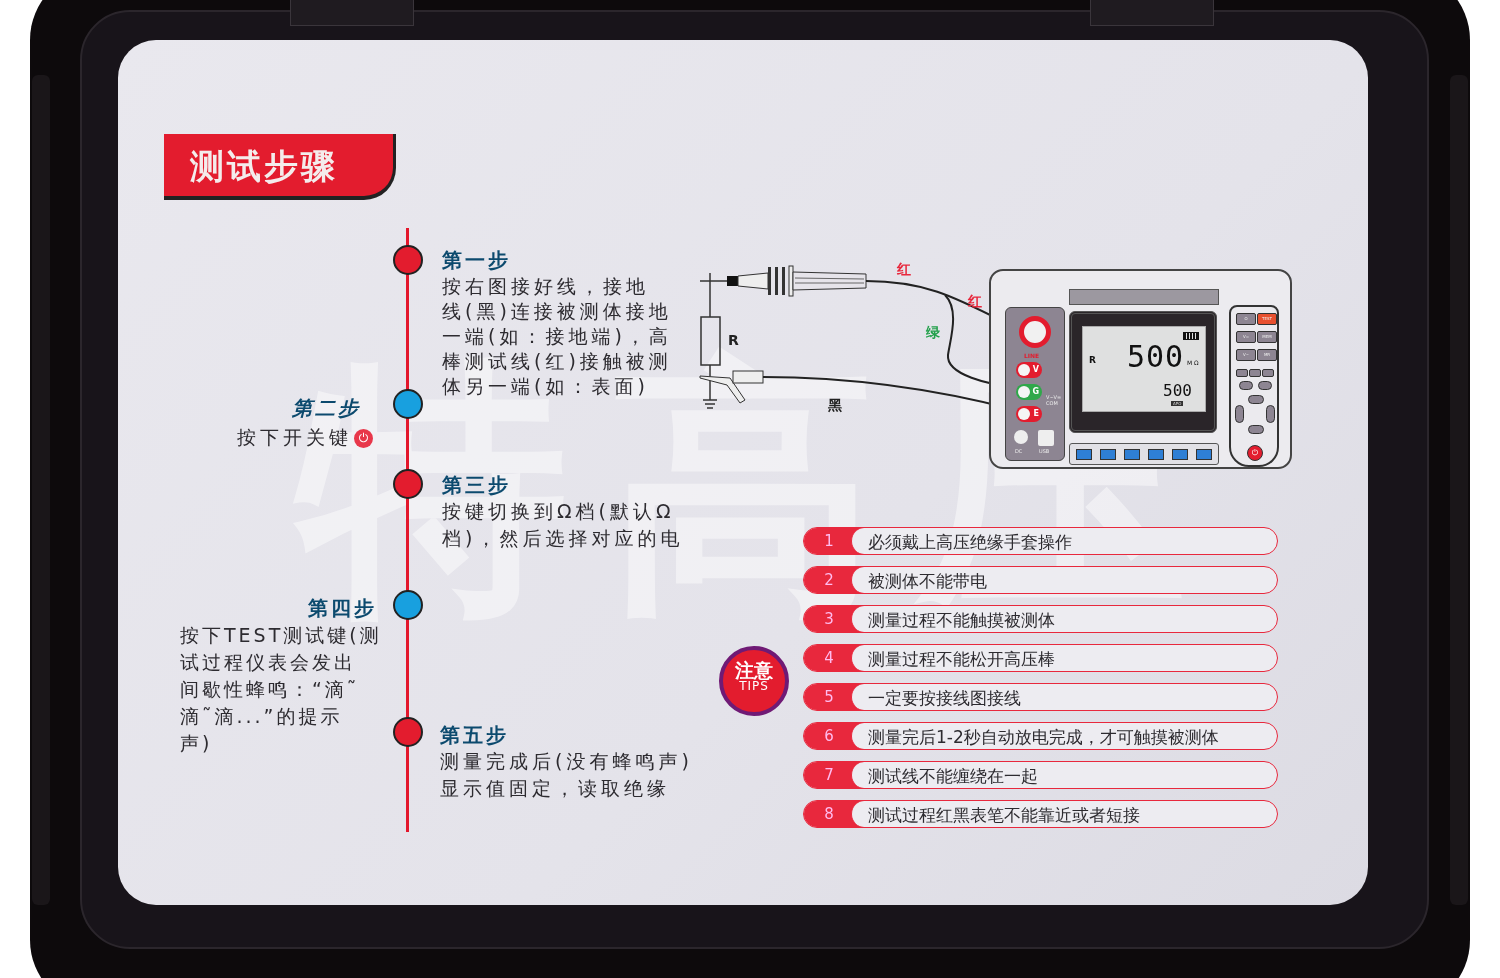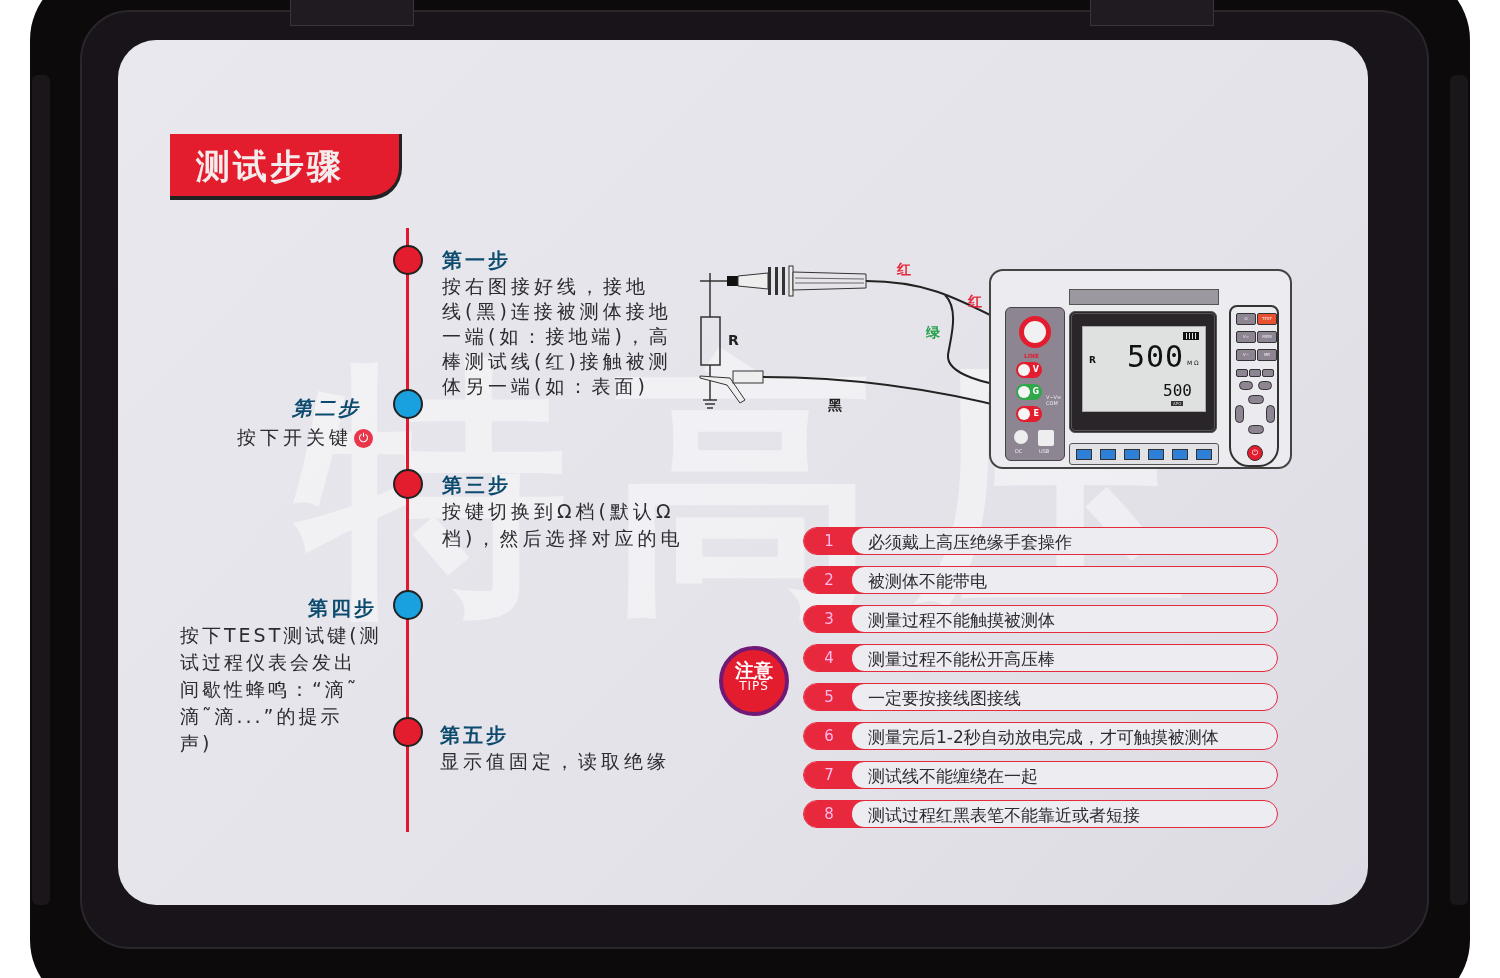--- a/index.html
+++ b/index.html
@@ -6,21 +6,21 @@
   body{width:1500px;height:978px;background:#ffffff;position:relative;overflow:hidden;font-family:"DejaVu Sans",sans-serif;}
   .case-outer{position:absolute;left:30px;top:-30px;width:1440px;height:1040px;background:#0d0a0c;border-radius:70px;}
   .case-ridge-l{position:absolute;left:32px;top:75px;width:18px;height:830px;background:#1a1619;border-radius:6px;}
   .case-ridge-r{position:absolute;right:32px;top:75px;width:18px;height:830px;background:#1a1619;border-radius:6px;}
   .case-inner{position:absolute;left:80px;top:10px;width:1345px;height:935px;background:#18141a;border-radius:50px;border:2px solid #2b262c;}
   .hinge{position:absolute;top:0;height:25px;background:#1f1b20;border:1px solid #3a353b;border-top:none;}
   .hinge.l{left:290px;width:122px;}
   .hinge.r{left:1090px;width:122px;}
   .panel{position:absolute;left:118px;top:40px;width:1250px;height:865px;background:linear-gradient(135deg,#e9e8ee 0%,#e4e3ea 60%,#dcdbe3 100%);border-radius:38px;}
   .watermark{position:absolute;left:300px;top:340px;font-size:270px;font-weight:bold;color:rgba(255,255,255,0.45);letter-spacing:40px;white-space:nowrap;}
-  .title-badge{position:absolute;left:170px;top:134px;width:232px;height:66px;background:#e31c2e;border-radius:0 0 32px 0;border-right:3px solid #222;border-bottom:4px solid #222;box-sizing:border-box;}
+  .title-badge{position:absolute;left:164px;top:134px;width:232px;height:66px;background:#e31c2e;border-radius:0 0 32px 0;border-right:3px solid #222;border-bottom:4px solid #222;box-sizing:border-box;}
   .title-badge span{position:absolute;left:26px;top:10px;font-size:34px;font-weight:bold;color:#f4ecec;letter-spacing:3px;}
   .timeline{position:absolute;left:406px;top:228px;width:3px;height:604px;background:#e3172c;}
   .dot{position:absolute;width:30px;height:30px;border-radius:50%;border:2px solid #222;box-sizing:border-box;}
   .dot.red{background:#e31c2e;}
   .dot.blue{background:#18a0df;}
   .step-title{position:absolute;font-size:20px;font-weight:bold;color:#0c4a6e;letter-spacing:3px;white-space:nowrap;}
   .step-text{position:absolute;font-size:19px;color:#2d2b30;letter-spacing:4px;line-height:25px;}
   .power-ico{display:inline-block;width:19px;height:19px;border-radius:50%;background:#e8374a;color:#fff;font-size:12px;line-height:19px;text-align:center;vertical-align:middle;margin-left:2px;letter-spacing:0;}
   .wire-label{position:absolute;font-size:14px;font-weight:bold;}
   .diagram{position:absolute;left:0;top:0;width:1500px;height:978px;pointer-events:none;}
@@ -110,20 +110,21 @@
 <div class="step-text" style="left:180px;top:622px;line-height:27px;letter-spacing:3px;">
   <div>按下TEST测试键(测</div>
   <div>试过程仪表会发出</div>
   <div>间歇性蜂鸣：“滴˜</div>
   <div>滴˜滴...”的提示</div>
   <div>声)</div>
 </div>
 
 <div class="step-title" style="left:440px;top:722px;">第五步</div>
 <div class="step-text" style="left:440px;top:748px;line-height:27px;">
+  <div>测量完成后(没有蜂鸣声)</div>
   <div>显示值固定，读取绝缘</div>
 </div>
 
 <svg class="diagram" viewBox="0 0 1500 978">
 
   <line x1="700" y1="281" x2="727" y2="281" stroke="#333" stroke-width="1.5"></line>
   <line x1="710" y1="273" x2="710" y2="317" stroke="#333" stroke-width="1.5"></line>
   <rect x="701" y="317" width="19" height="48" fill="none" stroke="#333" stroke-width="1.5"></rect>
   <line x1="710" y1="365" x2="710" y2="400" stroke="#333" stroke-width="1.5"></line>
   <line x1="703" y1="400" x2="717" y2="400" stroke="#333" stroke-width="1.5"></line>

